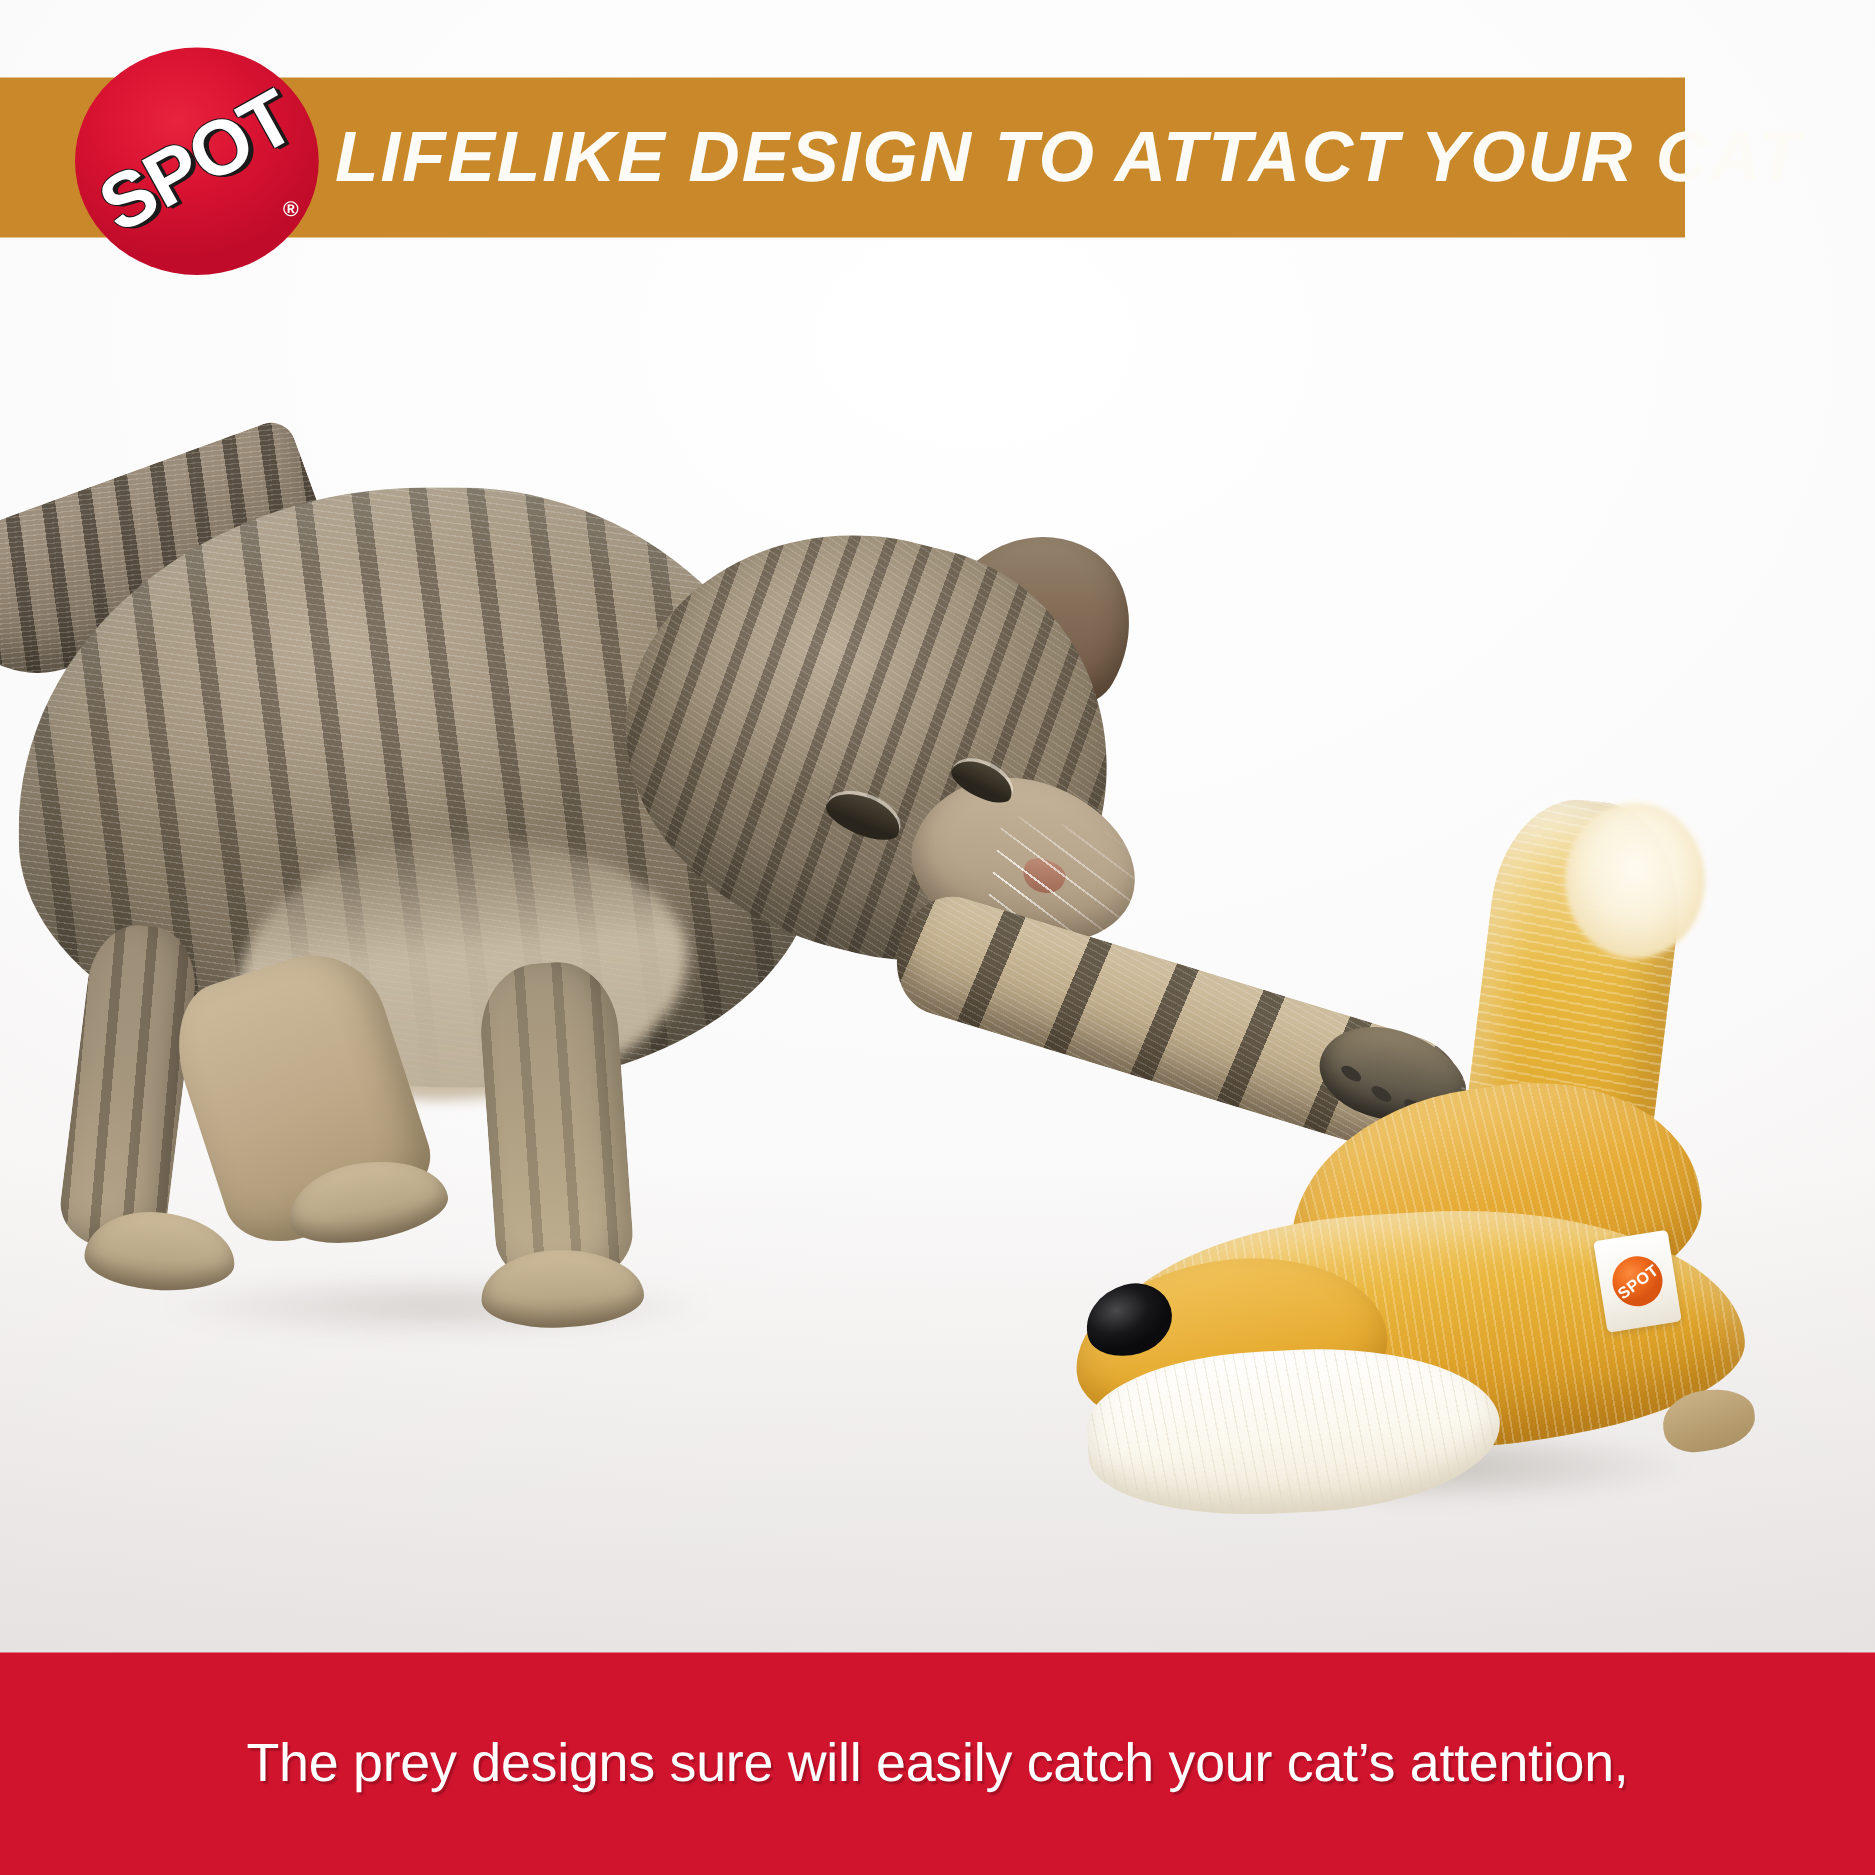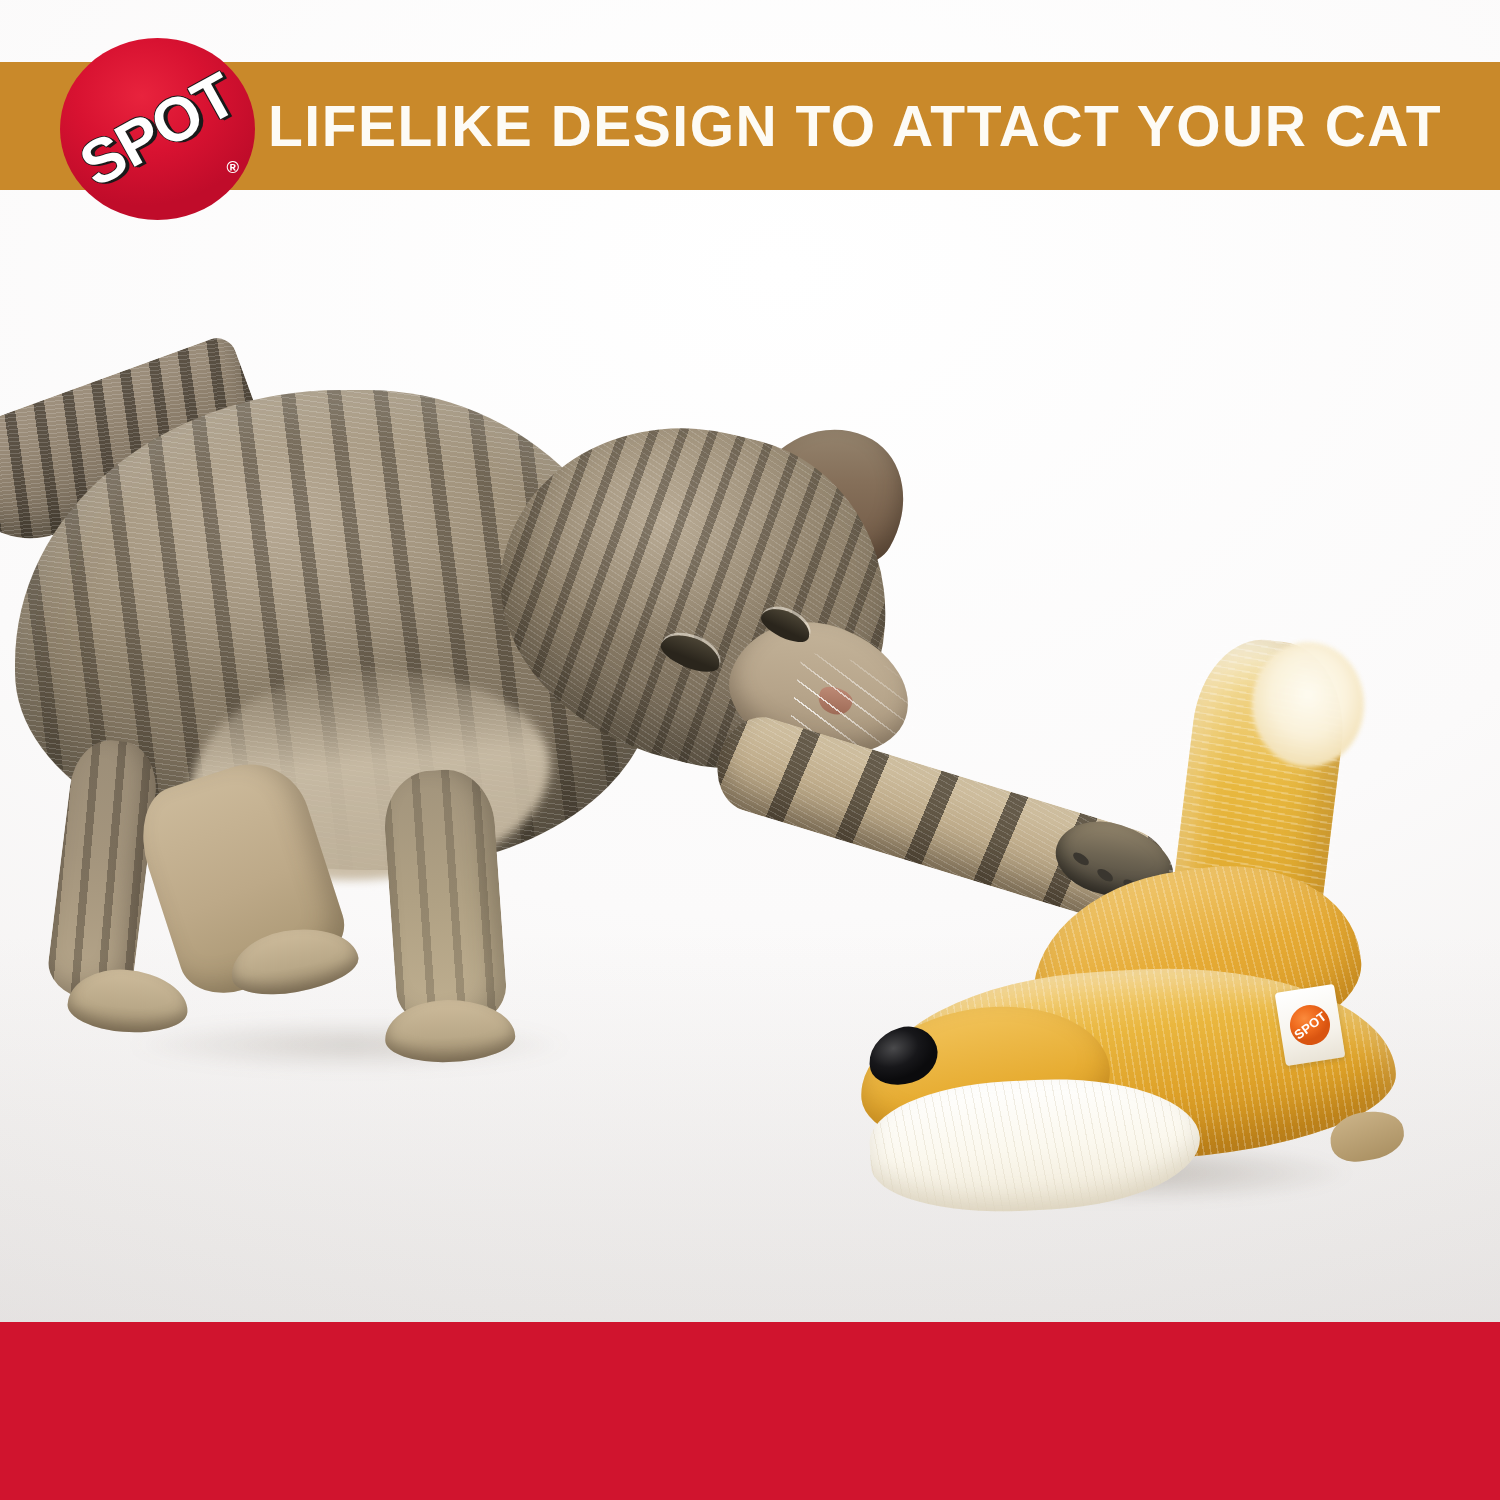--- a/index.html
+++ b/index.html
@@ -308,22 +308,22 @@
   }
   .cat-contact-shadow{
     position:absolute;left:40px;top:1010px;width:620px;height:70px;
     border-radius:50%;
     background:radial-gradient(50% 50% at 50% 50%, rgba(90,78,60,.20) 0%, rgba(90,78,60,0) 72%);
     filter:blur(8px);
   }
 
   
   #top-banner{
-    position:absolute;left:0;top:62px;width:1500px;height:128px;
-    background:#c9892a;display:flex;align-items:center;
+    position:absolute;left:0;top:62px;width:1348px;height:128px;
+    background:#c9892a;display:flex;align-items:center;font-style:italic;
   }
   #banner-headline{
     margin-left:268px;
     color:#fdfbf5;
     font-size:57px;
     font-weight:bold;
     letter-spacing:1.5px;
     line-height:1;
     white-space:nowrap;
     font-family:"Liberation Sans", sans-serif;
@@ -431,15 +431,16 @@
   <div id="top-banner">
     <div id="banner-headline">LIFELIKE DESIGN TO ATTACT YOUR CAT</div>
   </div>
 
   <div id="spot-logo">
     <div id="spot-wordmark">SPOT</div>
     <div id="spot-reg">®</div>
   </div>
 
   <div id="bottom-banner">
+    <div class="bb-line">The prey designs  sure will easily catch your cat’s attention,</div>
   </div>
 
 </div>
 
 </body></html>

